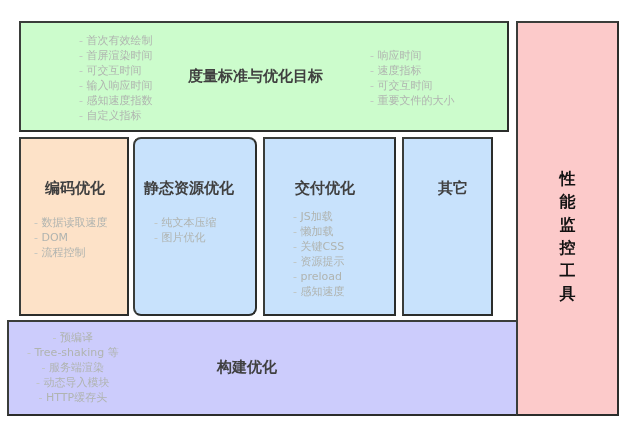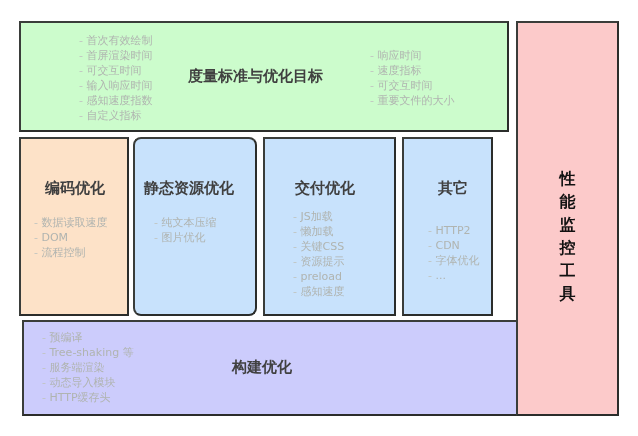--- a/index.html
+++ b/index.html
@@ -25,21 +25,21 @@
     color: #b0b4b0;
     white-space: nowrap;
   }
   ul.items li::before { content: "- "; color: #c0c4c0; }
 
   #box-metrics { left: 19px; top: 21px; width: 490px; height: 111px; background: #ccfccc; }
   #box-coding  { left: 19px; top: 137px; width: 110px; height: 179px; background: #fde2c8; }
   #box-static  { left: 133px; top: 137px; width: 124px; height: 179px; background: #c8e2fc; border-radius: 8px; }
   #box-delivery{ left: 263px; top: 137px; width: 133px; height: 179px; background: #c8e2fc; }
   #box-other   { left: 402px; top: 137px; width: 91px; height: 179px; background: #c8e2fc; }
-  #box-build   { left: 22px; top: 320px; width: 532px; height: 96px; background: #ccccfc; }
+  #box-build   { left: 7px; top: 320px; width: 532px; height: 96px; background: #ccccfc; text-align: center; }
   #box-monitor { left: 516px; top: 21px; width: 103px; height: 395px; background: #fccaca; }
 
   .vtitle {
     position: absolute;
     left: 0; right: 0;
     top: 144px;
     text-align: center;
     font-weight: bold;
     font-size: 16px;
     line-height: 23px;
@@ -92,26 +92,20 @@
     <li>懒加载</li>
     <li>关键CSS</li>
     <li>资源提示</li>
     <li>preload</li>
     <li>感知速度</li>
   </ul>
 </div>
 
 <div class="box" id="box-other">
   <div class="title" style="left:34px; top:40px;">其它</div>
-  <ul class="items" style="left:24px; top:84px;">
-    <li>HTTP2</li>
-    <li>CDN</li>
-    <li>字体优化</li>
-    <li>...</li>
-  </ul>
 </div>
 
 <div class="box" id="box-build">
   <ul class="items" style="left:18px; top:8px;">
     <li>预编译</li>
     <li>Tree-shaking 等</li>
     <li>服务端渲染</li>
     <li>动态导入模块</li>
     <li>HTTP缓存头</li>
   </ul>

